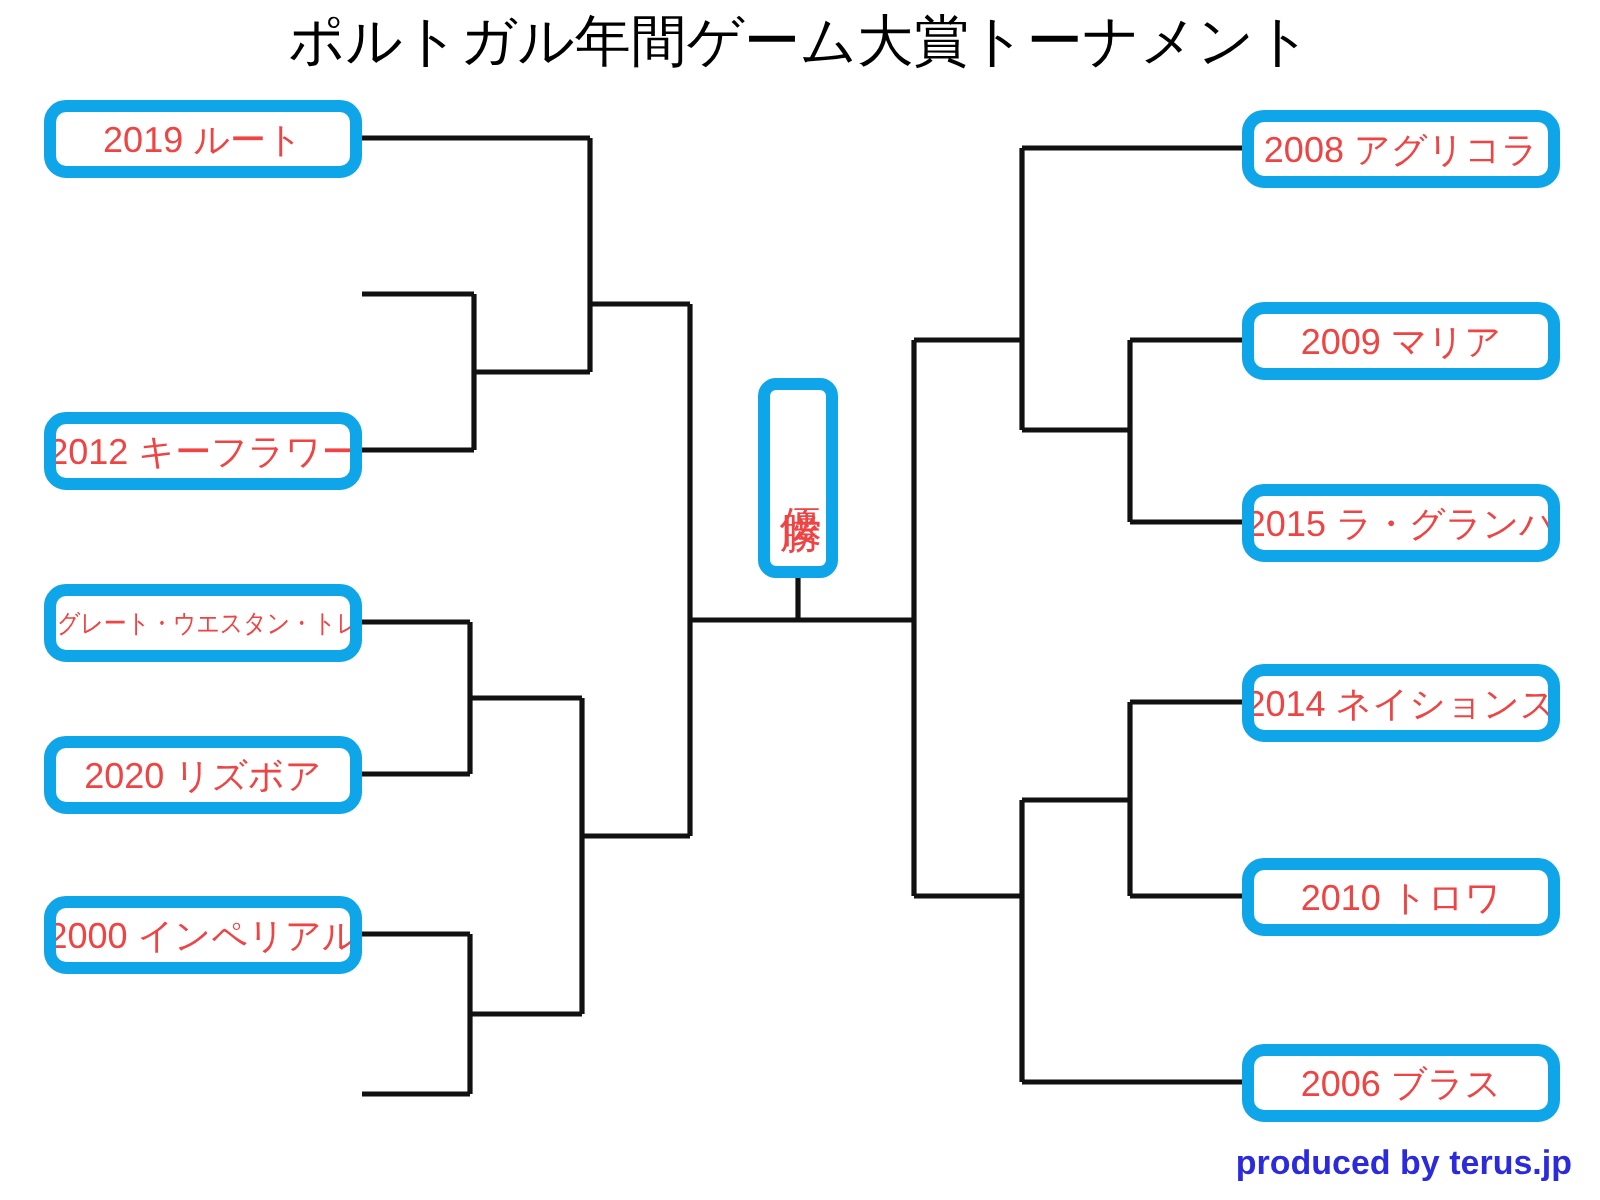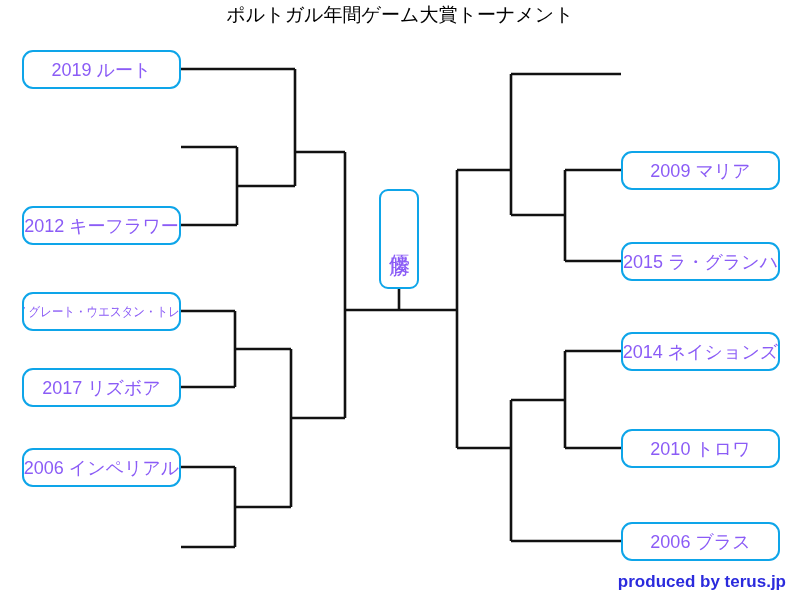--- a/index.html
+++ b/index.html
@@ -23,35 +23,35 @@
     top: 0;
     width: 800px;
     height: 600px;
   }
   .title {
     position: absolute;
     left: 0;
     top: 2px;
     width: 800px;
     text-align: center;
-    font-size: 19px;
+    font-size: 28px;
     color: #000000;
     letter-spacing: 0px;
     white-space: nowrap;
   }
   .node {
     position: absolute;
     box-sizing: border-box;
     background: #ffffff;
-    border: 2px solid #0ea5e9;
+    border: 6px solid #0ea5e9;
     border-radius: 11px;
     display: flex;
     align-items: center;
     justify-content: center;
-    color: #8b5cf6;
+    color: #ef4444;
     overflow: hidden;
   }
   .node-label {
     white-space: nowrap;
     display: block;
     line-height: 1;
   }
   .left-node, .right-node {
     left: 22px;
     width: 159px;
@@ -161,26 +161,29 @@
   <div class="node left-node" style="top:50px;">
     <span class="node-label">2019 ルート</span>
   </div>
   <div class="node left-node" style="top:206px;">
     <span class="node-label">2012 キーフラワー</span>
   </div>
   <div class="node left-node node-squeeze" style="top:292px;">
     <span class="node-label">2017 グレート・ウエスタン・トレイル</span>
   </div>
   <div class="node left-node" style="top:368px;">
-    <span class="node-label">2017 リズボア</span>
+    <span class="node-label">2020 リズボア</span>
   </div>
   <div class="node left-node" style="top:448px;">
-    <span class="node-label">2006 インペリアル</span>
-  </div>
-
+    <span class="node-label">2000 インペリアル</span>
+  </div>
+
+  <div class="node right-node" style="top:55px;">
+    <span class="node-label">2008 アグリコラ</span>
+  </div>
   <div class="node right-node" style="top:151px;text-align:right;">
     <span class="node-label">2009 マリア</span>
   </div>
   <div class="node right-node" style="top:242px;">
     <span class="node-label">2015 ラ・グランハ</span>
   </div>
   <div class="node right-node" style="top:332px;">
     <span class="node-label">2014 ネイションズ</span>
   </div>
   <div class="node right-node" style="top:429px;">

